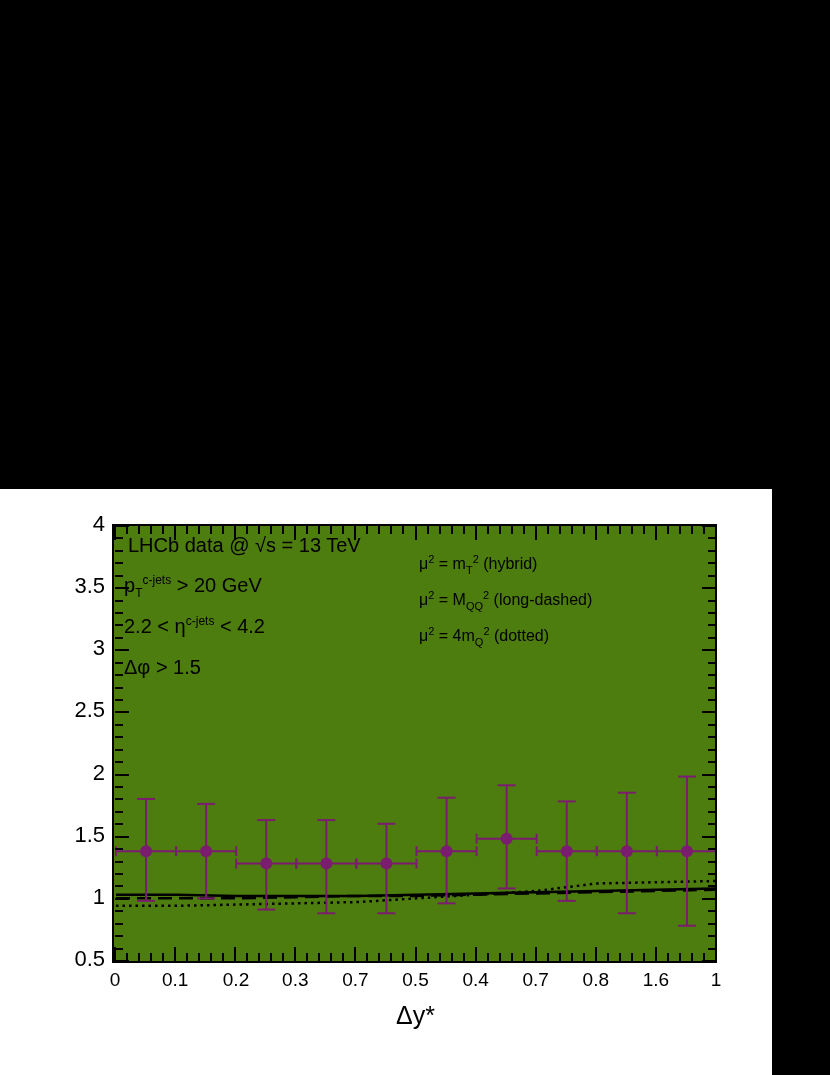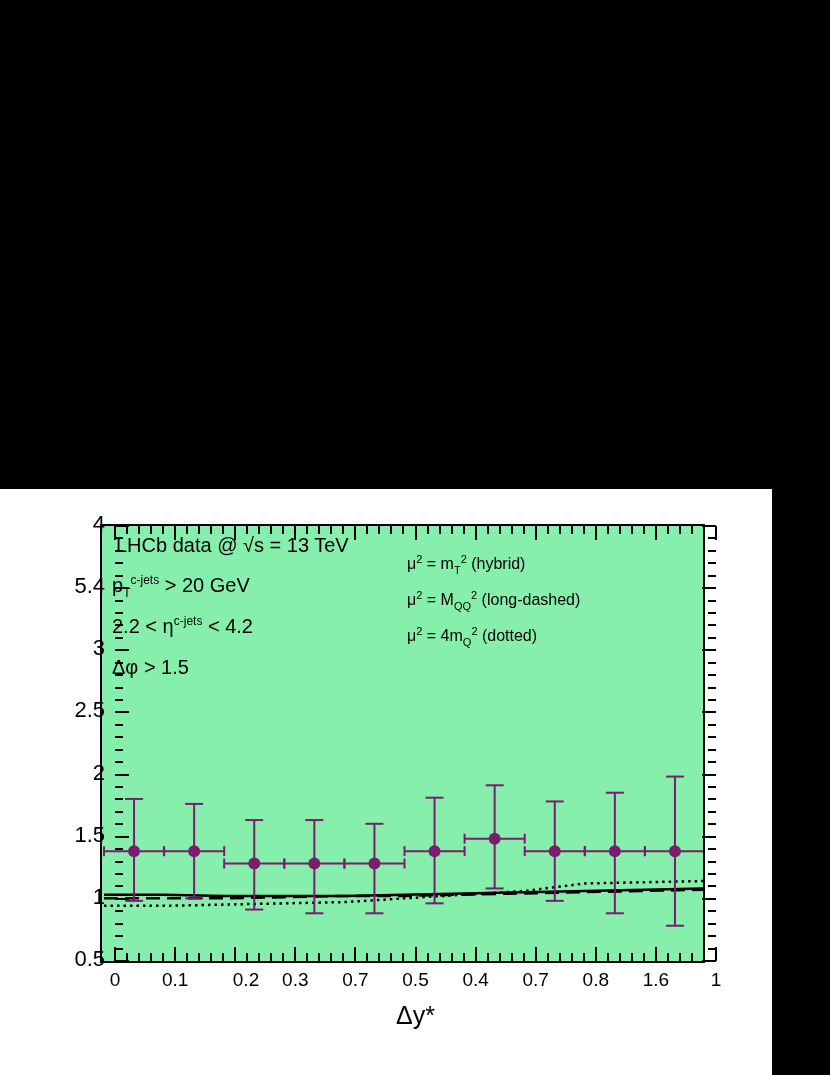--- a/index.html
+++ b/index.html
@@ -19,27 +19,27 @@
     position: absolute;
     left: 0;
     top: 489px;
     width: 772px;
     height: 586px;
     background: #ffffff;
   }
   
   #frame {
     position: absolute;
-    left: 100px;
+    left: 112px;
     top: 35px;
     width: 605px;
     height: 439px;
     border: 2px solid #000;
     box-sizing: border-box;
-    background: #86efac;
+    background: #4d7c0f;
   }
 
   .axis-label-x {
     position: absolute;
     left: 113px;
     top: 512px;
     width: 605px;
     text-align: center;
     font-size: 25px;
     color: #000;
@@ -391,27 +391,27 @@
       <div class="tick" style="left: 702.98px; top: 464px; width: 2px; height: 8px;"></div>
       <div class="tick" style="left: 702.98px; top: 37px; width: 2px; height: 8px;"></div>
     </div>
   <div id="ylabels">
       <div class="ytick-label" style="width: 100px; left: 5px; top: 457px;">0.5</div>
       <div class="ytick-label" style="width: 100px; left: 5px; top: 394.857px;">1</div>
       <div class="ytick-label" style="width: 100px; left: 5px; top: 332.714px;">1.5</div>
       <div class="ytick-label" style="width: 100px; left: 5px; top: 270.571px;">2</div>
       <div class="ytick-label" style="width: 100px; left: 5px; top: 208.429px;">2.5</div>
       <div class="ytick-label" style="width: 100px; left: 5px; top: 146.286px;">3</div>
-      <div class="ytick-label" style="width: 100px; left: 5px; top: 84.1429px;">5.4</div>
+      <div class="ytick-label" style="width: 100px; left: 5px; top: 84.1429px;">3.5</div>
       <div class="ytick-label" style="width: 100px; left: 5px; top: 22px;">4</div>
     </div>
   <div id="xlabels">
       <div class="xtick-label" style="width: 60px; left: 85px; top: 480px;">0</div>
       <div class="xtick-label" style="width: 60px; left: 145.1px; top: 480px;">0.1</div>
-      <div class="xtick-label" style="width: 60px; left: 216px; top: 480px;">0.2</div>
+      <div class="xtick-label" style="width: 60px; left: 206px; top: 480px;">0.2</div>
       <div class="xtick-label" style="width: 60px; left: 265.3px; top: 480px;">0.3</div>
       <div class="xtick-label" style="width: 60px; left: 325.4px; top: 480px;">0.7</div>
       <div class="xtick-label" style="width: 60px; left: 385.5px; top: 480px;">0.5</div>
       <div class="xtick-label" style="width: 60px; left: 445.6px; top: 480px;">0.4</div>
       <div class="xtick-label" style="width: 60px; left: 505.7px; top: 480px;">0.7</div>
       <div class="xtick-label" style="width: 60px; left: 565.8px; top: 480px;">0.8</div>
       <div class="xtick-label" style="width: 60px; left: 625.9px; top: 480px;">1.6</div>
       <div class="xtick-label" style="width: 60px; left: 686px; top: 480px;">1</div>
     </div>
 

